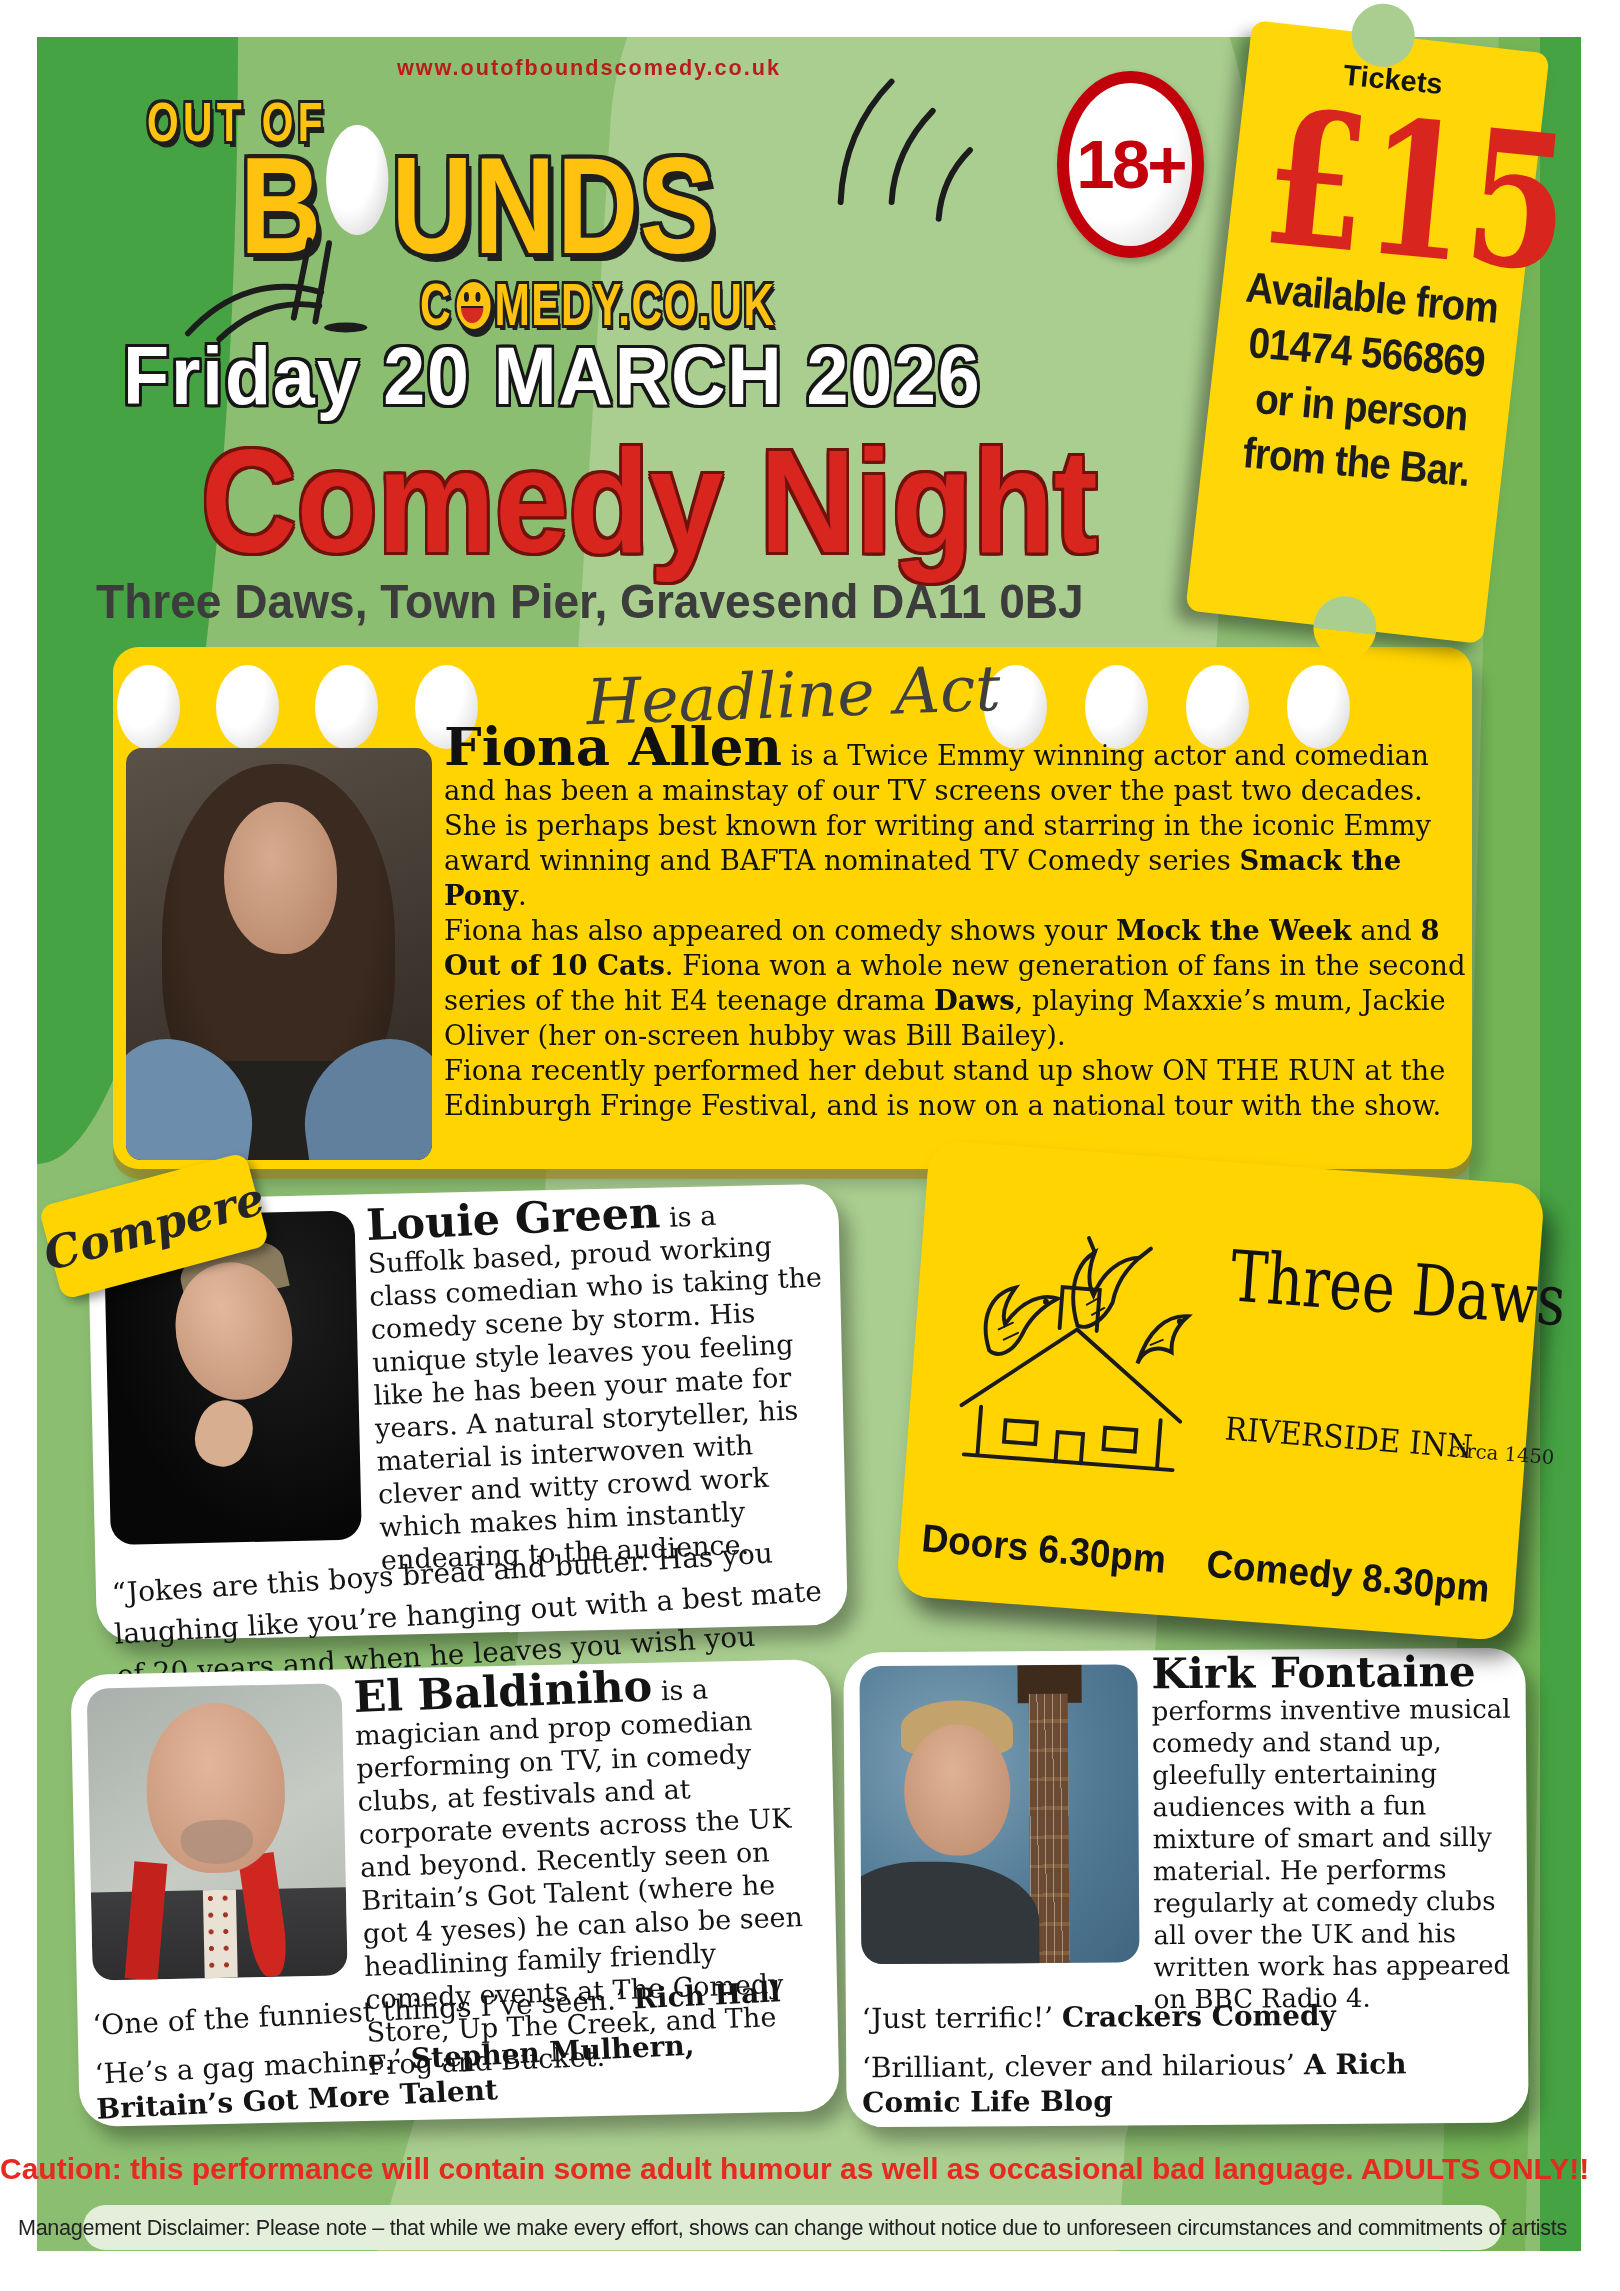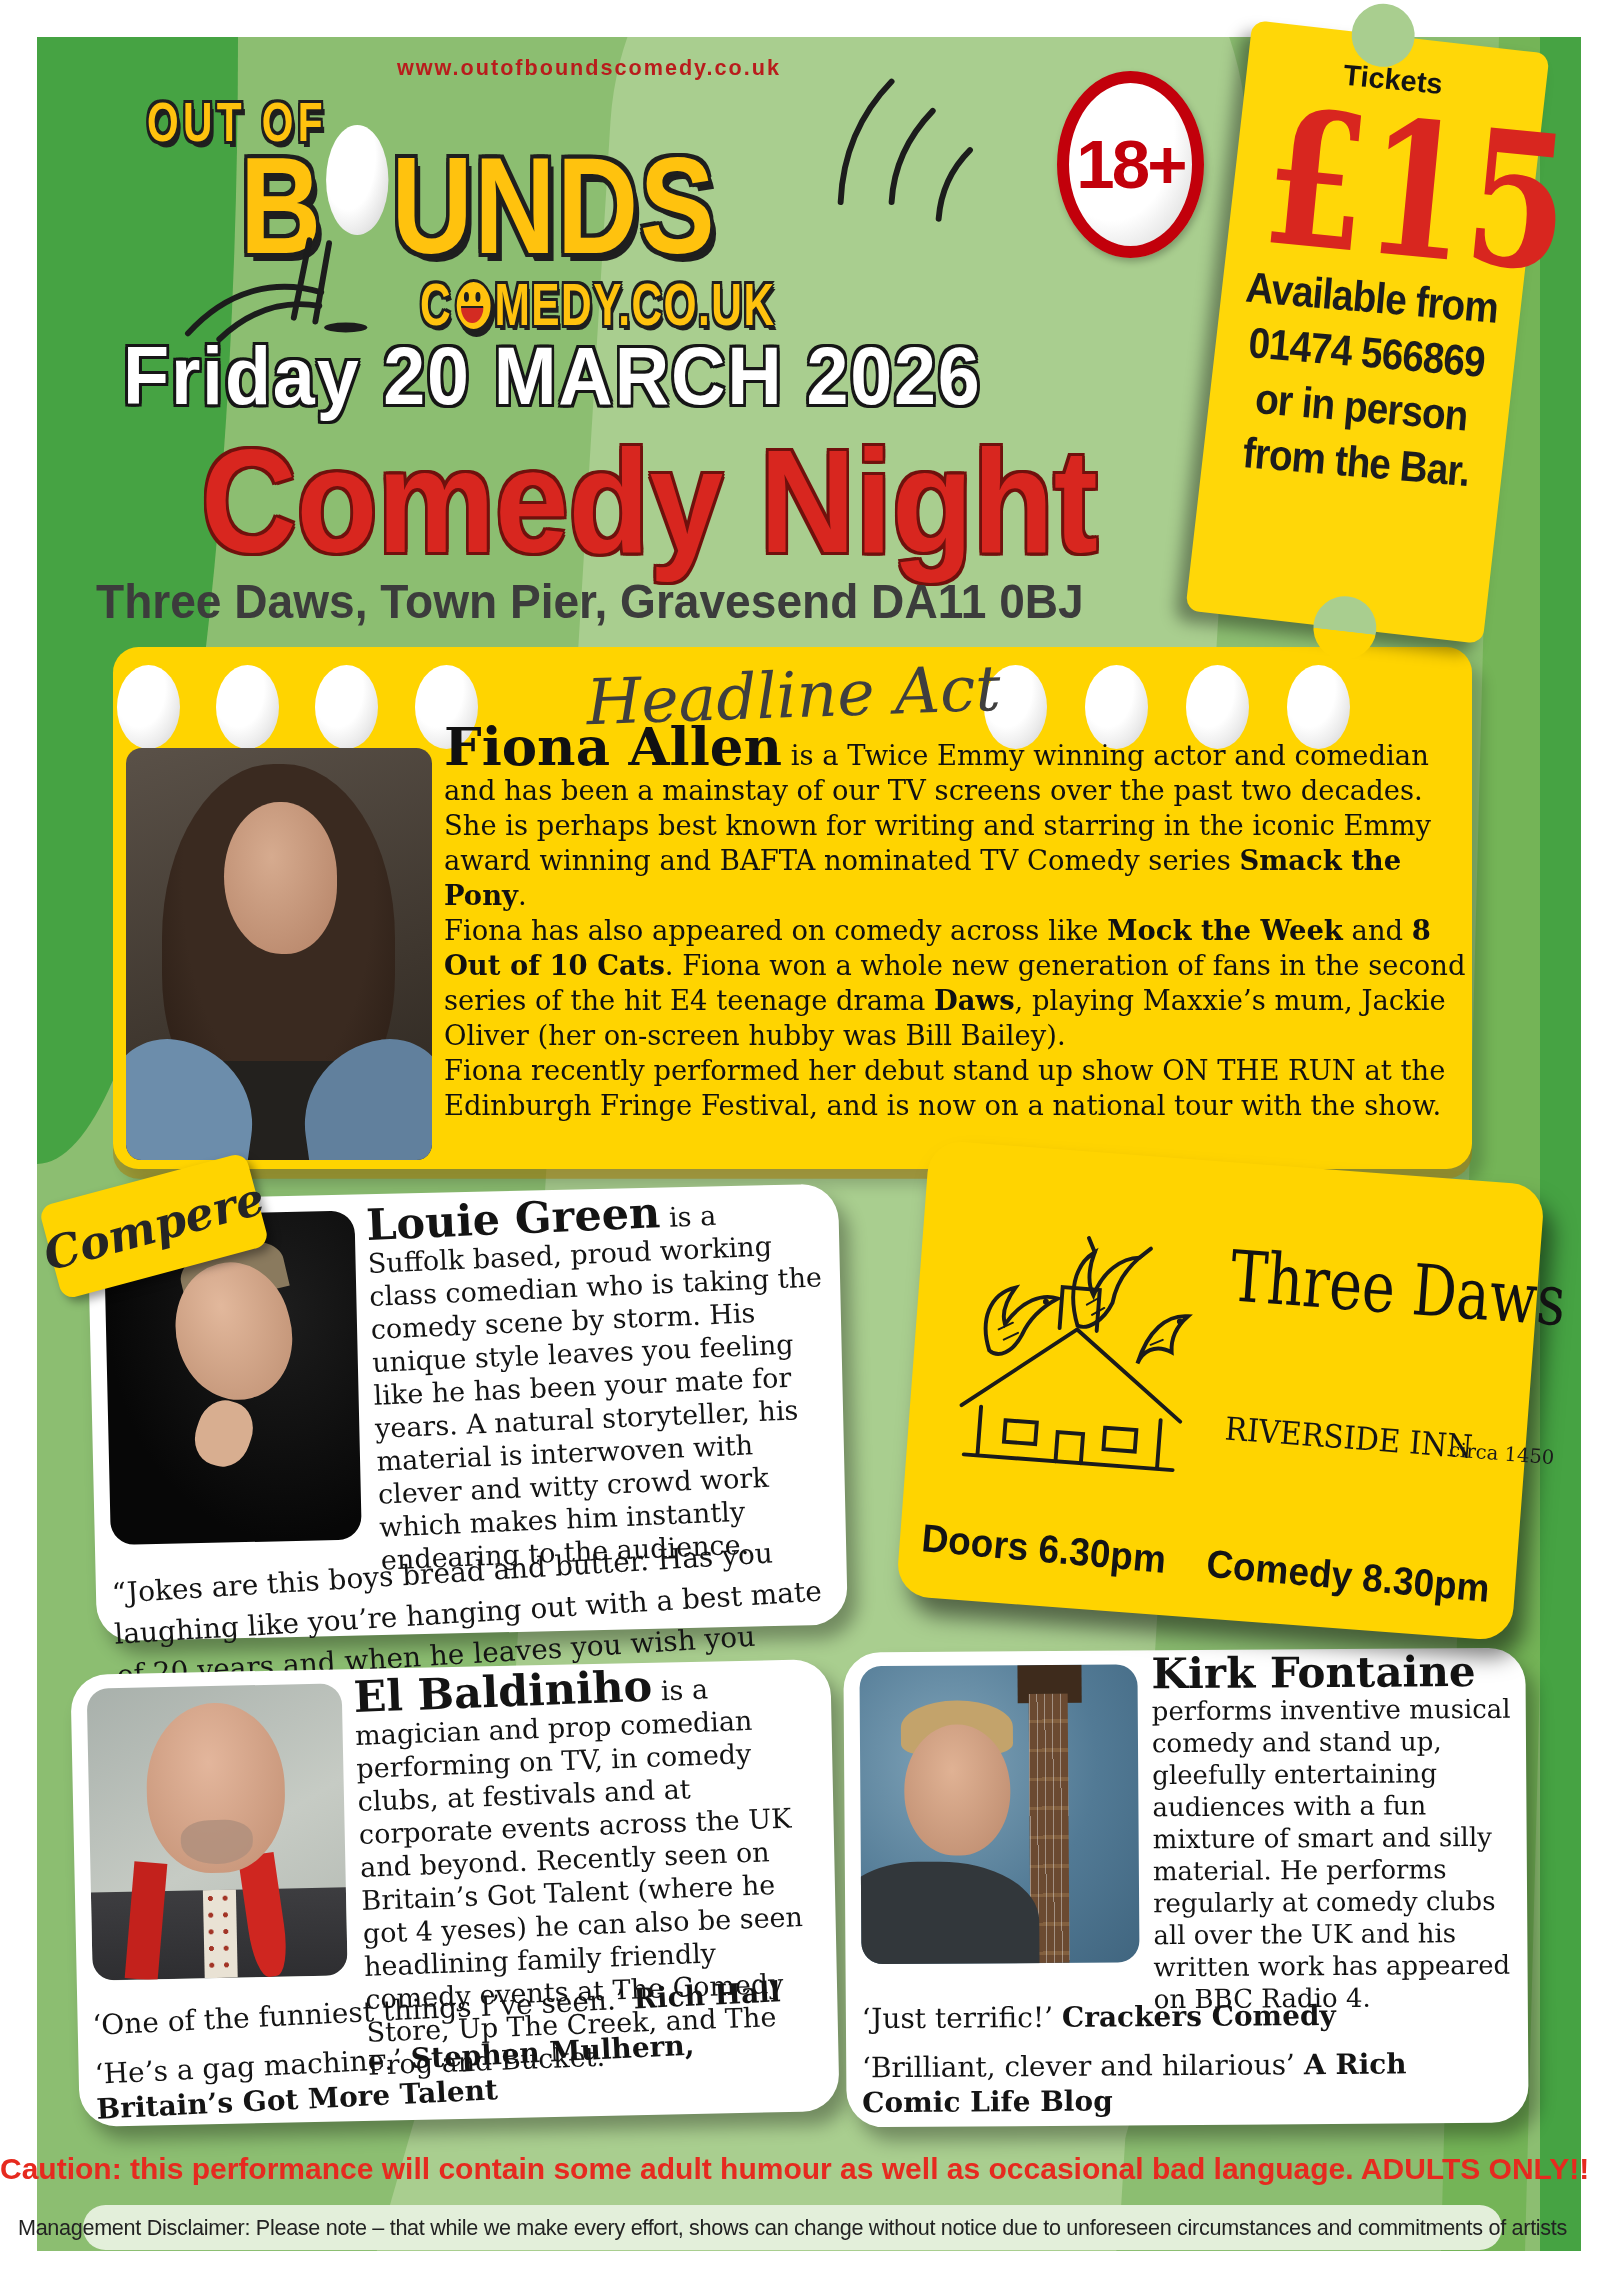--- a/index.html
+++ b/index.html
@@ -236,21 +236,21 @@
   <div class="photo photo-fiona">
     <div class="pf-hair"></div>
     <div class="pf-face"></div>
     <div class="pf-shirt"></div>
     <div class="pf-jacket-l"></div>
     <div class="pf-jacket-r"></div>
   </div>
 
   <div class="fiona-text">
     <p><span class="pname">Fiona Allen</span><span><span> is a Twice Emmy winning actor and comedian and has been a mainstay of our TV screens over the past two decades. She is perhaps best known for writing and starring in the iconic Emmy award winning and BAFTA nominated TV Comedy series </span><span class="b">Smack the Pony</span><span>.</span></span></p>
-    <p><span>Fiona has also appeared on comedy across like </span><span class="b">Mock the Week</span><span> and </span><span class="b">8 Out of 10 Cats</span><span>. Fiona won a whole new generation of fans in the second series of the hit E4 teenage drama </span><span class="b">Daws</span><span>, playing Maxxie’s mum, Jackie Oliver (her on-screen hubby was Bill Bailey).</span></p>
+    <p><span>Fiona has also appeared on comedy shows your </span><span class="b">Mock the Week</span><span> and </span><span class="b">8 Out of 10 Cats</span><span>. Fiona won a whole new generation of fans in the second series of the hit E4 teenage drama </span><span class="b">Daws</span><span>, playing Maxxie’s mum, Jackie Oliver (her on-screen hubby was Bill Bailey).</span></p>
     <p><span>Fiona recently performed her debut stand up show ON THE RUN at the Edinburgh Fringe Festival, and is now on a national tour with the show.</span></p>
   </div>
 </div>
 
 <div class="card card-louie">
   <div class="photo photo-louie">
     <div class="pl-hair"></div>
     <div class="pl-face"></div>
     <div class="pl-hand"></div>
   </div>

